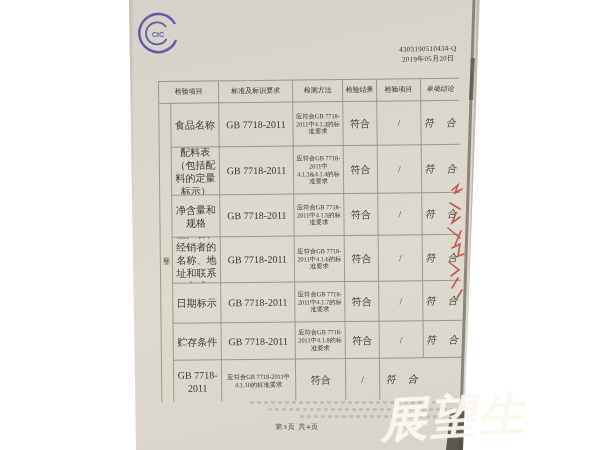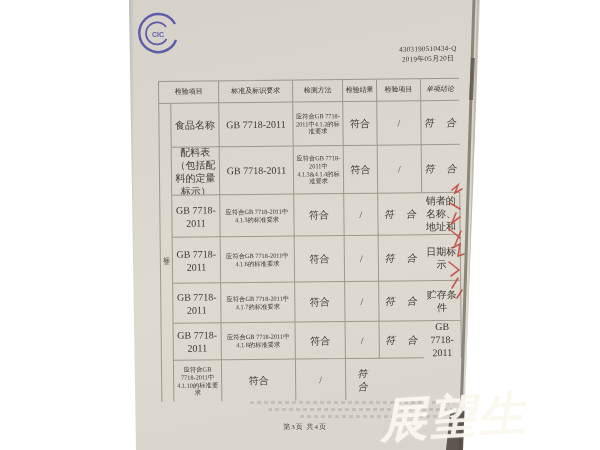--- a/index.html
+++ b/index.html
@@ -67,21 +67,21 @@
   .scribble{position:absolute; left:0; top:0; width:600px; height:450px; pointer-events:none;}
   .ghost{
     position:absolute; height:3px; border-radius:2px;
     background:repeating-linear-gradient(90deg, rgba(118,110,96,.40) 0 4px, rgba(118,110,96,0) 4px 7px);
     filter:blur(.6px); opacity:.55;
   }
   .g1{left:250px; top:401px; width:205px;}
   .g2{left:268px; top:408px; width:185px;}
   .g3{left:300px; top:415px; width:140px;}
   .footer{
-    position:absolute; left:250px; top:422px; width:110px;
+    position:absolute; left:242px; top:422px; width:110px;
     text-align:center; font-size:7px; color:#474139; letter-spacing:1px;
     font-family:"Liberation Serif", serif;
   }
   .watermark{
     position:absolute; left:380px; top:386px;
     font-family:"DejaVu Serif", serif; font-weight:bold; font-style:italic;
     font-size:47px; letter-spacing:2px; white-space:nowrap;
     color:#fbf8ef; opacity:.95; transform:rotate(-3deg);
     text-shadow:0 0 2px rgba(255,255,255,.45);
   }
@@ -131,20 +131,21 @@
     <div class="cell c-basis">/</div>
     <div class="cell c-conc last-col">符　合</div>
 
     <div class="cell c-item">配料表（包括配料的定量标示）</div>
     <div class="cell c-method">GB 7718-2011</div>
     <div class="cell c-std">应符合GB 7718-2011中4.1.3&amp;4.1.4的标准要求</div>
     <div class="cell c-res">符合</div>
     <div class="cell c-basis">/</div>
     <div class="cell c-conc last-col">符　合</div>
 
+    <div class="cell c-item">净含量和规格</div>
     <div class="cell c-method">GB 7718-2011</div>
     <div class="cell c-std">应符合GB 7718-2011中4.1.5的标准要求</div>
     <div class="cell c-res">符合</div>
     <div class="cell c-basis">/</div>
     <div class="cell c-conc last-col">符　合</div>
 
     <div class="cell c-item">生产者、经销者的名称、地址和联系方式</div>
     <div class="cell c-method">GB 7718-2011</div>
     <div class="cell c-std">应符合GB 7718-2011中4.1.6的标准要求</div>
     <div class="cell c-res">符合</div>

